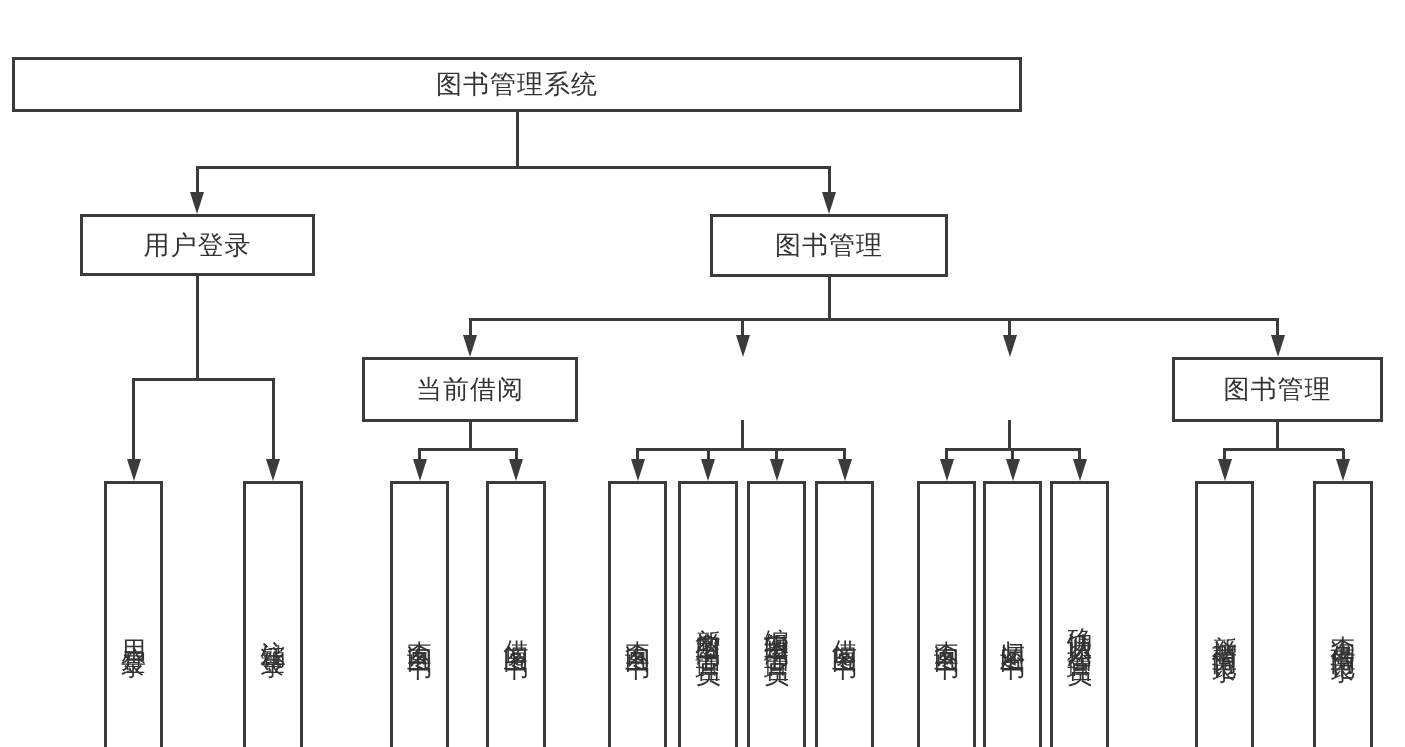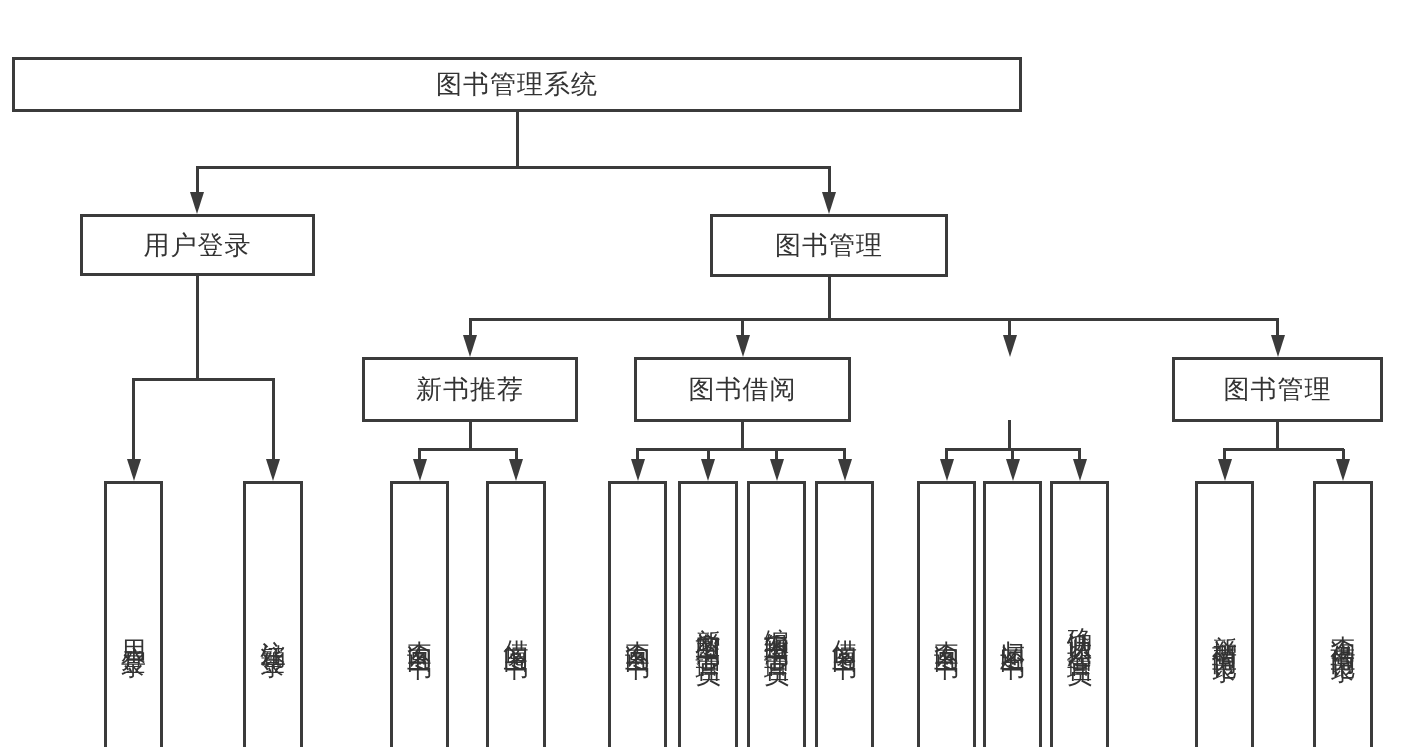--- a/index.html
+++ b/index.html
@@ -63,24 +63,21 @@
   </div>
 
   <div class="box" style="left:80px;top:170px;width:235px;height:62px;">
     <span class="lbl">用户登录</span>
   </div>
   <div class="box" style="left:710px;top:170px;width:238px;height:63px;">
     <span class="lbl">图书管理</span>
   </div>
 
   <div class="box" style="left:362px;top:313px;width:216px;height:65px;">
-    <span class="lbl">新书推荐</span>
-  </div>
-  <div class="box" style="left:634px;top:313px;width:217px;height:65px;">
-    <span class="lbl">图书借阅</span>
+    <span class="lbl">当前借阅</span>
   </div>
   <div class="box" style="left:1172px;top:313px;width:211px;height:65px;">
     <span class="lbl">图书管理</span>
   </div>
 
   <div class="box leaf" style="left:104px;top:437px;width:59px;height:298px;">
     <span class="lbl">用户登录</span>
   </div>
   <div class="box leaf" style="left:243px;top:437px;width:60px;height:298px;">
     <span class="lbl">注销登录</span>

